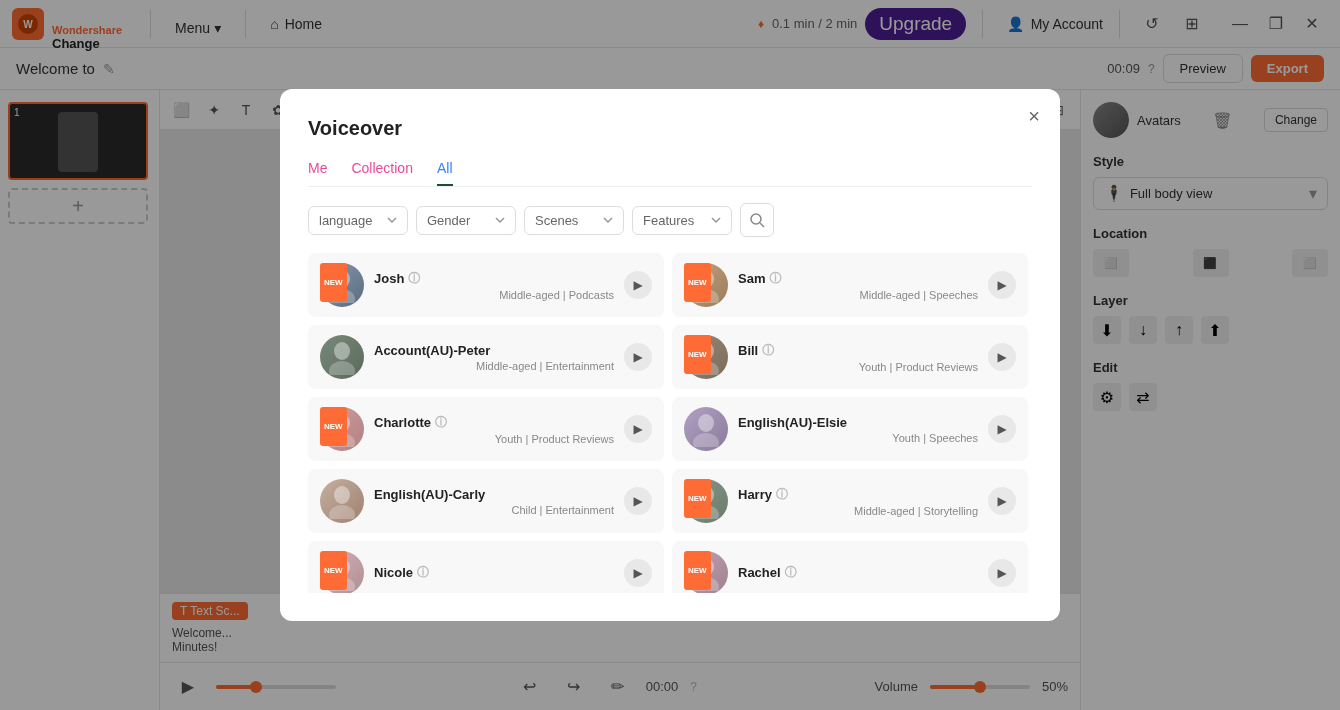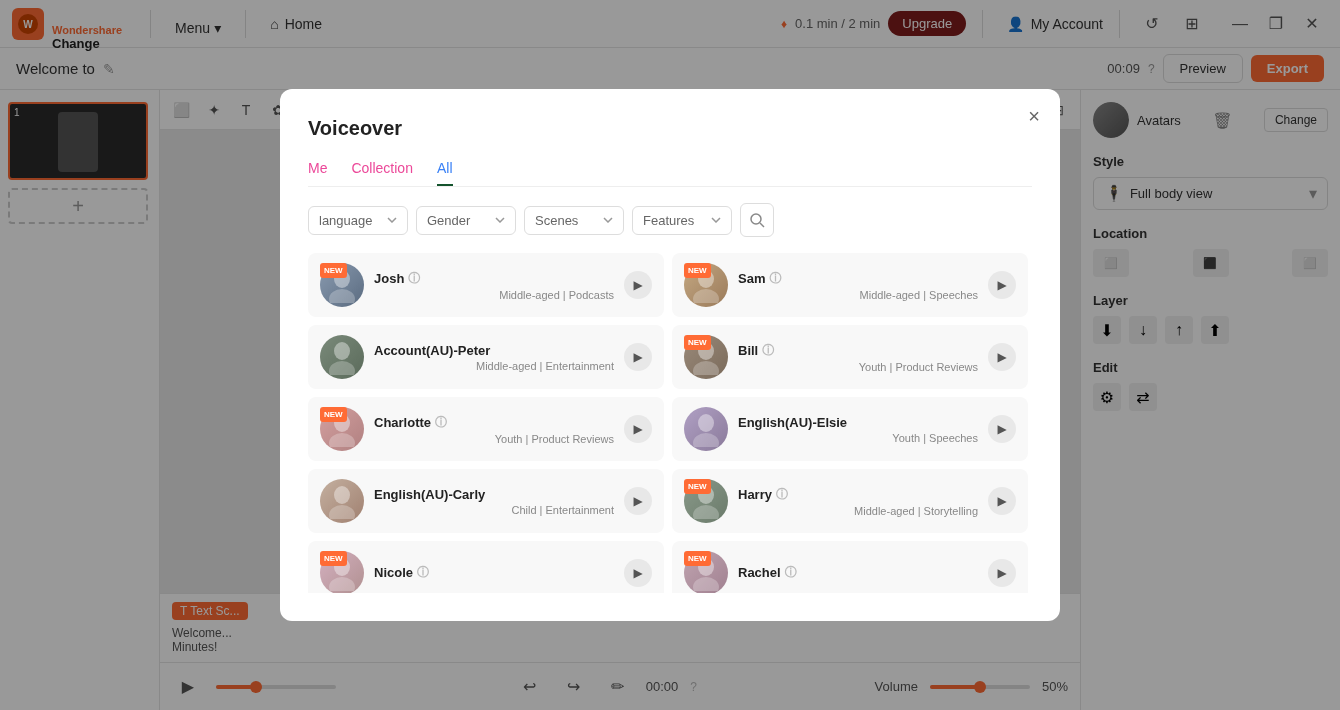--- a/index.html
+++ b/index.html
@@ -9,21 +9,21 @@
     .topbar { display: flex; align-items: center; height: 48px; background: #fff; border-bottom: 1px solid #e5e5e5; padding: 0 12px; gap: 8px; }
     .logo-area { display: flex; align-items: center; gap: 8px; margin-right: 12px; }
     .logo-icon { width: 32px; height: 32px; background: #ff6b35; border-radius: 6px; display: flex; align-items: center; justify-content: center; color: white; font-size: 10px; font-weight: bold; }
     .divider-v { width: 1px; height: 28px; background: #ddd; margin: 0 8px; }
     .menu-btn { display: flex; align-items: center; gap: 4px; font-size: 14px; color: #333; cursor: pointer; padding: 4px 8px; border-radius: 4px; margin-top: 8px; }
     .home-btn { display: flex; align-items: center; gap: 6px; font-size: 14px; color: #333; cursor: pointer; padding: 4px 8px; }
     .spacer { flex: 1; }
     .timer-area { display: flex; align-items: center; gap: 8px; }
     .diamond-icon { color: #ff6b35; font-size: 12px; }
     .timer-text { font-size: 13px; color: #666; }
-    .upgrade-btn { background: #7f1d1d; color: white; border: none; padding: 5px 14px; border-radius: 16px; font-size: 13px; cursor: pointer; font-weight: 500; }
+    .upgrade-btn { background: #4c1d95; color: white; border: none; padding: 5px 14px; border-radius: 16px; font-size: 19px; cursor: pointer; font-weight: 500; }
     .myaccount-btn { display: flex; align-items: center; gap: 6px; font-size: 14px; color: #333; cursor: pointer; margin-left: 8px; }
     .icon-btn { width: 32px; height: 32px; display: flex; align-items: center; justify-content: center; cursor: pointer; color: #555; font-size: 16px; border-radius: 4px; }
     .win-controls { display: flex; gap: 4px; margin-left: 8px; }
 
     
     .secondbar { display: flex; align-items: center; height: 42px; background: #fff; border-bottom: 1px solid #e5e5e5; padding: 0 16px; }
     .welcome-text { font-size: 15px; color: #333; font-weight: 500; }
     .edit-icon { margin-left: 8px; color: #999; cursor: pointer; font-size: 14px; }
 
     
@@ -58,21 +58,21 @@
     .modal-tabs { display: flex; gap: 24px; margin-bottom: 16px; border-bottom: 1px solid #eee; padding-bottom: 0; }
     .tab { font-size: 14px; color: #ec4899; cursor: pointer; padding-bottom: 8px; border-bottom: 2px solid transparent; }
     .tab.active { color: #3b82f6; font-weight: 400; border-bottom: 2px solid #14532d; }
     .filters-row { display: flex; gap: 8px; margin-bottom: 16px; align-items: center; }
     .filter-select { display: flex; align-items: center; gap: 6px; border: 1px solid #ddd; border-radius: 6px; padding: 6px 10px; font-size: 13px; color: #666; cursor: pointer; background: #fff; min-width: 100px; }
     .filter-select svg { margin-left: auto; }
     .search-btn { width: 34px; height: 34px; border: 1px solid #ddd; border-radius: 6px; display: flex; align-items: center; justify-content: center; cursor: pointer; background: #fff; color: #666; }
     .voices-grid { display: grid; grid-template-columns: 1fr 1fr; gap: 8px; overflow-y: auto; max-height: 340px; padding-right: 4px; }
     .voice-card { display: flex; align-items: center; gap: 10px; padding: 10px 12px; border-radius: 8px; background: #f8f8f8; cursor: pointer; position: relative; }
     .voice-avatar-img { width: 44px; height: 44px; border-radius: 50%; }
-    .new-badge { position: absolute; top: 0; left: 0; background: #ff6b35; color: white; font-size: 8px; font-weight: bold; padding: 3px 4px; border-radius: 3px; }
+    .new-badge { position: absolute; top: 0; left: 0; background: #ff6b35; color: white; font-size: 8px; font-weight: bold; padding: 15px 4px; border-radius: 3px; }
     .voice-info { flex: 1; min-width: 0; text-align: right; }
     .voice-name { font-size: 13px; font-weight: 600; color: #222; display: flex; align-items: center; gap: 4px; }
     .voice-desc { font-size: 11px; color: #888; margin-top: 2px; }
     .play-btn { width: 28px; height: 28px; border-radius: 50%; background: #e8e8e8; display: flex; align-items: center; justify-content: center; cursor: pointer; color: #555; font-size: 12px; flex-shrink: 0; }
     .info-icon { color: #bbb; font-size: 12px; cursor: pointer; }
     .modal-footer { display: flex; align-items: center; justify-content: space-between; margin-top: 16px; padding-top: 12px; border-top: 1px solid #f0f0f0; }
     .checkbox-label { display: flex; align-items: center; gap: 8px; font-size: 13px; color: #555; cursor: pointer; }
     .checkbox-label input { width: 15px; height: 15px; cursor: pointer; }
     .footer-btns { display: flex; gap: 10px; }
     .cancel-btn { padding: 8px 20px; border: 1px solid #ddd; border-radius: 6px; font-size: 14px; cursor: pointer; background: #fff; color: #333; }

